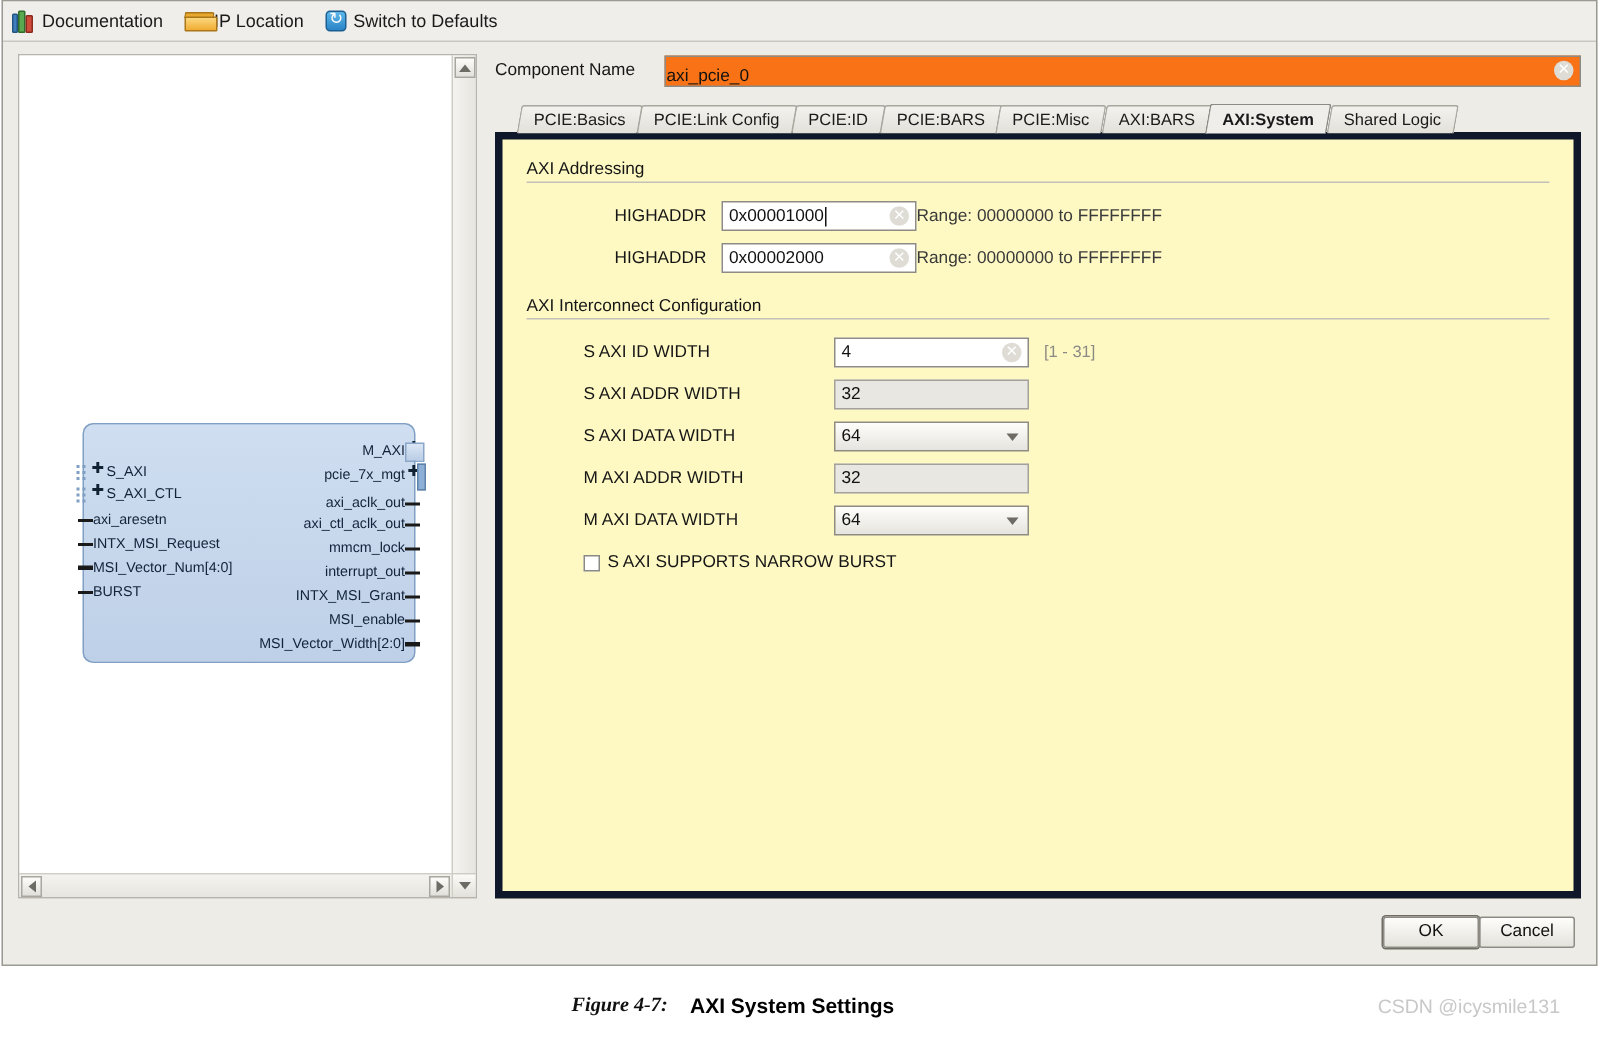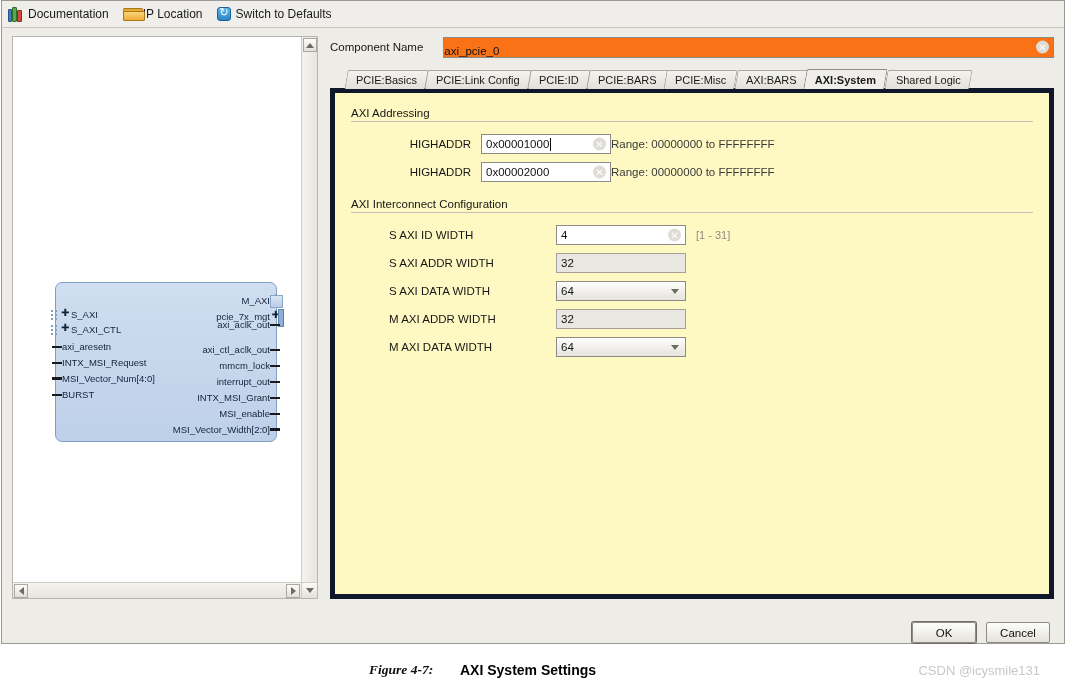--- a/index.html
+++ b/index.html
@@ -162,33 +162,33 @@
     display:flex; align-items:center; padding:0 4px; position:relative;
   }
   .combo .v { font-size:11.5px; color:#111; }
   .combo .car { position:absolute; right:6px; top:50%; margin-top:-2px;
      width:0;height:0;border-left:4px solid transparent;border-right:4px solid transparent;border-top:5px solid #6d6b64; }
 
   .chk-row { display:flex; align-items:center; gap:5px; margin-top:10px; padding-left:38px; }
   .chk-row span { font-size:11.5px; color:#161616; }
 
   
-  .footer { height:44px; flex:0 0 44px; display:flex; align-items:flex-end; justify-content:flex-end;
-            padding-right:14px; gap:10px; }
+  .footer { height:44px; flex:0 0 44px; display:flex; align-items:center; justify-content:flex-end;
+            padding-right:14px; }
   .btn {
     width:64px; height:21px; font-size:11.5px; color:#111;
     background:linear-gradient(#fdfdfb,#e4e2db); border:1px solid #8d8b84;
     display:flex; align-items:center; justify-content:center; border-radius:2px;
   }
   .btn.default { box-shadow: 0 0 0 1px #6f6d66; }
 
   
   .caption { position:absolute; left:0; top:655px; width:1066px; height:30px;
              display:flex; align-items:center; }
-  .cap-fig { position:absolute; left:369px; font-style:italic; font-weight:bold;
+  .cap-fig { position:absolute; left:381px; font-style:italic; font-weight:bold;
              font-size:13.5px; color:#111; font-family:"Liberation Serif", serif; }
   .cap-title { position:absolute; left:460px; font-weight:bold; font-size:14px; color:#000; }
   .watermark { position:absolute; right:26px; font-size:13px; color:#c8c8c8; }
 </style>
 </head>
 <body>
 
 <div id="root">
 
   <div class="dialog">
@@ -270,21 +270,21 @@
               <div class="port port-r" style="top:12px">
                 <span>M_AXI</span>
                 <span class="plus" style="right:-10px;top:-2px">✚</span>
                 <span class="busconn" style="top:0"></span>
               </div>
               <div class="port port-r" style="top:28px">
                 <span>pcie_7x_mgt</span>
                 <span class="plus" style="right:-10px;top:-2px">✚</span>
                 <span class="busbar" style="top:-2px;height:18px"></span>
               </div>
-              <div class="port port-r" style="top:36px">
+              <div class="port port-r" style="top:47px">
                 <span>axi_aclk_out</span>
                 <span class="stub stub-r" style="top:5px"></span>
               </div>
               <div class="port port-r" style="top:61px">
                 <span>axi_ctl_aclk_out</span>
                 <span class="stub stub-r" style="top:5px"></span>
               </div>
               <div class="port port-r" style="top:77px">
                 <span>mmcm_lock</span>
                 <span class="stub stub-r" style="top:5px"></span>
@@ -427,20 +427,24 @@
             </div>
 
             <div class="field-row">
               <span class="f-label cfg-label">M AXI DATA WIDTH</span>
               <div class="combo">
                 <span class="v">64</span>
                 <span class="car"></span>
               </div>
             </div>
 
+            <div class="chk-row">
+              <span class="chk"></span>
+              <span>S AXI SUPPORTS NARROW BURST</span>
+            </div>
           </div>
 
         </div>
       </div>
     </div>
 
     <div class="footer">
       <div class="btn default">OK</div>
       <div class="btn">Cancel</div>
     </div>

